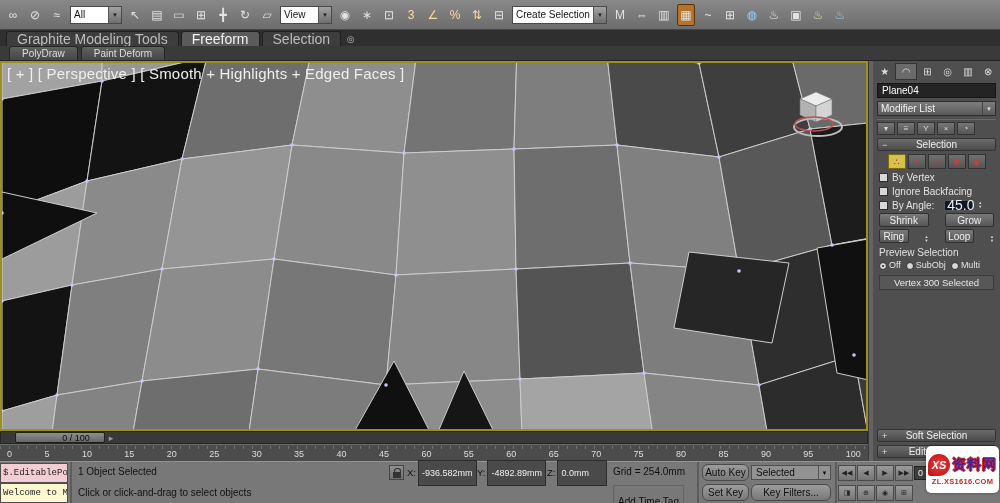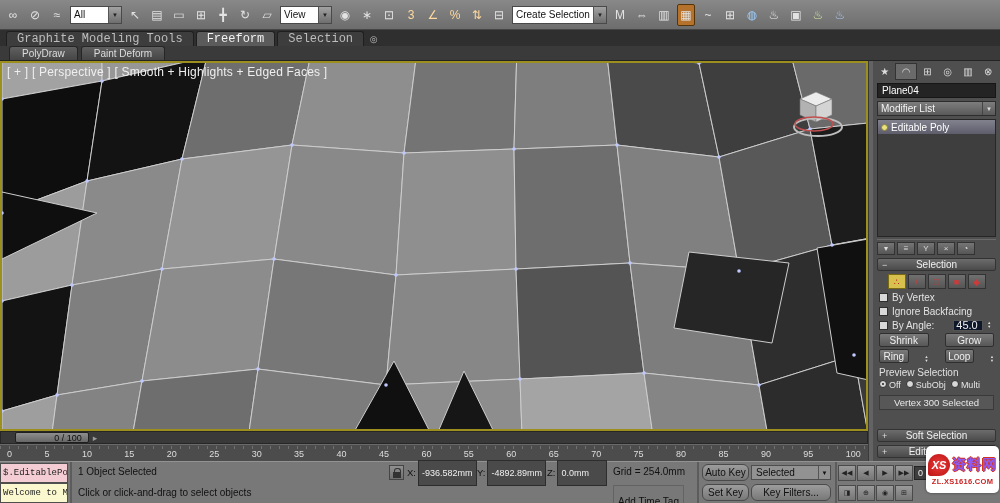--- a/index.html
+++ b/index.html
@@ -16,35 +16,35 @@
   .tb-dd { height:18px; flex:none; background:#fff; border:1px solid #494949; display:flex; align-items:center;
            font-size:10px; color:#111; overflow:hidden; }
   .tb-dd-val { padding:0 3px; flex:1; white-space:nowrap; overflow:hidden; }
   .tb-dd-arrow { width:13px; height:100%; flex:none; background:linear-gradient(#a2a2a2,#6e6e6e);
                  border-left:1px solid #555; display:flex; align-items:center; justify-content:center; }
   .tb-dd-arrow::after { content:"▼"; font-size:6px; color:#222; }
 
   
   .ribbon-tabs { position:absolute; left:0; top:30px; width:1000px; height:16px; background:#2f2f2f;
                  display:flex; align-items:flex-end; gap:2px; padding-left:6px; }
-  .rtab { height:15px; padding:0 10px; display:flex; align-items:center; font-size:12px; color:#bdbdbd;
-          background:#3d3d3d; border:1px solid #1f1f1f; border-bottom:none; border-radius:3px 3px 0 0;font-family:Liberation Mono, monospace; }
+  .rtab { height:15px; padding:0 10px; display:flex; align-items:center; font-size:14px; color:#bdbdbd;
+          background:#3d3d3d; border:1px solid #1f1f1f; border-bottom:none; border-radius:3px 3px 0 0; }
   .rtab.active { background:#5b5b5b; color:#f2f2f2; }
   .ribbon-min { width:15px; height:14px; display:flex; align-items:center; justify-content:center;
                 color:#bbb; font-size:9px; }
   .ribbon-sub { position:absolute; left:0; top:46px; width:1000px; height:15px; background:#3a3a3a;
                 border-bottom:1px solid #232323; display:flex; gap:3px; padding-left:9px; }
   .stab { height:14px; padding:0 12px; display:flex; align-items:center; font-size:10px; color:#ddd;
           background:linear-gradient(#606060,#464646); border:1px solid #262626; border-bottom:none;
           border-radius:3px 3px 0 0; }
 
   
   .viewport { position:absolute; left:0; top:61px; width:868px; height:370px; background:#3f3f3f;
               border:2px solid #9c8f1e; overflow:hidden; }
-  .vp-label { position:absolute; left:5px; top:2px; z-index:5; color:#efefef; font-size:12px; letter-spacing:.2px; }
+  .vp-label { position:absolute; left:5px; top:2px; z-index:5; color:#efefef; font-size:15px; letter-spacing:.2px; }
   svg.mesh { position:absolute; left:0; top:0; width:100%; height:100%; }
 
   .scroll-strip { position:absolute; left:868px; top:61px; width:5px; height:400px; background:#636363;
                   border-left:1px solid #3a3a3a; }
 
   
   .cmd-panel { position:absolute; left:873px; top:61px; width:127px; height:400px; background:#4f4f4f;
                color:#e2e2e2; display:flex; flex-direction:column; padding:2px 2px 2px 2px; }
   .cp-tabs { height:17px; display:flex; gap:1px; margin-bottom:2px; }
   .cp-tab { flex:1; display:flex; align-items:center; justify-content:center; font-size:10px; color:#ddd; }
@@ -68,39 +68,39 @@
                  display:flex; align-items:center; justify-content:center; position:relative; flex:none; }
   .rh-sign { position:absolute; left:4px; font-size:9px; color:#ddd; }
   .sel-content { display:flex; flex-direction:column; gap:2px; padding:2px 4px; font-size:10px; }
   .so-row { display:flex; gap:2px; justify-content:center; }
   .so-btn { width:18px; height:15px; background:linear-gradient(#707070,#555); border:1px solid #333;
             color:#cc3b3b; font-size:9px; display:flex; align-items:center; justify-content:center; }
   .so-btn.active { background:#d8c04e; border-color:#7a6a10; color:#b02020; }
   .chk-row { display:flex; align-items:center; gap:4px; height:12px; }
   .chk { width:9px; height:9px; flex:none; background:#d8d8d8; border:1px solid #2e2e2e; }
   .angle-field { width:30px; height:11px; background:#0f172a; border:1px solid #555; color:#eee;
-                 font-size:11px; display:flex; align-items:center; padding:0 2px; margin-left:15px; }
+                 font-size:14px; display:flex; align-items:center; padding:0 2px; margin-left:6px; }
   .spin { display:flex; flex-direction:column; font-size:4px; color:#ddd; line-height:4px; justify-content:center; }
   .spin::before { content:"▲"; } .spin::after { content:"▼"; }
   .btn-row { display:flex; gap:16px; align-items:flex-end; }
   .pbtn { flex:1; height:14px; background:linear-gradient(#7a7a7a,#575757); border:1px solid #2f2f2f;
           border-radius:2px; color:#efefef; font-size:10px; display:flex; align-items:center; justify-content:center; }
   .preview-label { margin-top:2px; color:#e0e0e0; }
   .radio-row { display:flex; gap:5px; align-items:center; font-size:9px; }
-  .radio-opt { display:flex; gap:2px; align-items:flex-start; color:#e4e4e4; }
+  .radio-opt { display:flex; gap:2px; align-items:flex-end; color:#e4e4e4; }
   .radio { width:8px; height:8px; border-radius:50%; background:#d8d8d8; border:1px solid #2e2e2e; position:relative; }
   .radio.sel::after { content:""; position:absolute; inset:2px; background:#222; border-radius:50%; }
   .sel-status { margin-top:3px; height:15px; border:1px solid #3a3a3a; background:#575757; color:#e8e8e8;
                 font-size:9.5px; display:flex; align-items:center; justify-content:center; }
   .cp-bottom { margin-top:auto; display:flex; flex-direction:column; }
 
   
   .time-slider { position:absolute; left:0; top:431px; width:868px; height:13px; background:#393939;
                  border:1px solid #262626; display:flex; align-items:center; }
-  .ts-handle { margin-left:14px; width:74px; height:11px; background:linear-gradient(#8e8e8e,#676767);
+  .ts-handle { margin-left:14px; width:90px; height:11px; background:linear-gradient(#8e8e8e,#676767);
                border:1px solid #1f1f1f; border-radius:2px; color:#0e0e0e; font-size:9px;
                display:flex; align-items:center; justify-content:center;padding-left:32px; }
   .ts-arrow { width:12px; height:11px; display:flex; align-items:center; justify-content:center; color:#999; }
   .ts-arrow::after { content:"▸"; font-size:9px; }
   .track-bar { position:absolute; left:0; top:444px; width:868px; height:17px; background:#4c4c4c;
                border-top:1px solid #6a6a6a; display:flex; justify-content:space-between; align-items:flex-end;
                padding:0 7px 2px; color:#ddd; font-size:9px;
                background-image:repeating-linear-gradient(90deg,#707070 0,#707070 1px,transparent 1px,transparent 9px);
                background-size:100% 3px; background-repeat:no-repeat; background-position:0 1px; }
   .tick { flex:none; }
@@ -138,21 +138,21 @@
               font-size:9px; display:flex; align-items:center; padding:0 3px; }
 
   
   .watermark { position:absolute; left:926px; top:446px; width:73px; height:47px; background:#fff;
                border-radius:5px; box-shadow:0 0 3px rgba(0,0,0,.45); z-index:50;
                display:flex; flex-direction:column; align-items:center; justify-content:center; }
   .wm-top { display:flex; align-items:center; gap:2px; }
   .wm-logo { width:22px; height:22px; border-radius:50% 50% 50% 12%;
              background:radial-gradient(#ee3a3a,#b81414); color:#fff; font-weight:bold; font-style:italic;
              font-size:11px; display:flex; align-items:center; justify-content:center; }
-  .wm-site { font-size:14px; font-weight:bold; color:#8b5cf6; letter-spacing:1px;
+  .wm-site { font-size:14px; font-weight:bold; color:#4c1d95; letter-spacing:1px;
              text-shadow:1px 0 #d43322, -1px 0 #d43322, 0 1px #d43322, 0 -1px #d43322; }
   .wm-url { font-size:7.5px; font-weight:bold; color:#c22; letter-spacing:.3px; margin-top:1px; }
 </style>
 </head>
 <body>
 
 <div class="toolbar" id="tb-items">
     <div class="tbtn">∞</div>
     <div class="tbtn">⊘</div>
     <div class="tbtn">≈</div>
@@ -327,26 +327,20 @@
       <div class="cp-tab">⊞</div>
       <div class="cp-tab">◎</div>
       <div class="cp-tab">▥</div>
       <div class="cp-tab">⊗</div>
     </div>
   <div class="cp-name">Plane04</div>
   <div class="cp-modlist">
     <span class="ml-text">Modifier List</span>
     <span class="ml-arrow"></span>
   </div>
-  <div class="cp-stack" id="cp-stack">
-      <div class="stack-row">
-        <span class="bulb"></span>
-        <span>Editable Poly</span>
-      </div>
-    </div>
   <div class="cp-stacktools" id="cp-stacktools">
       <div class="st-btn">▾</div>
       <div class="st-btn">≡</div>
       <div class="st-btn">Y</div>
       <div class="st-btn">×</div>
       <div class="st-btn">◔</div>
     </div>
 
   <div class="rollout-hdr">
     <span class="rh-sign">−</span>

